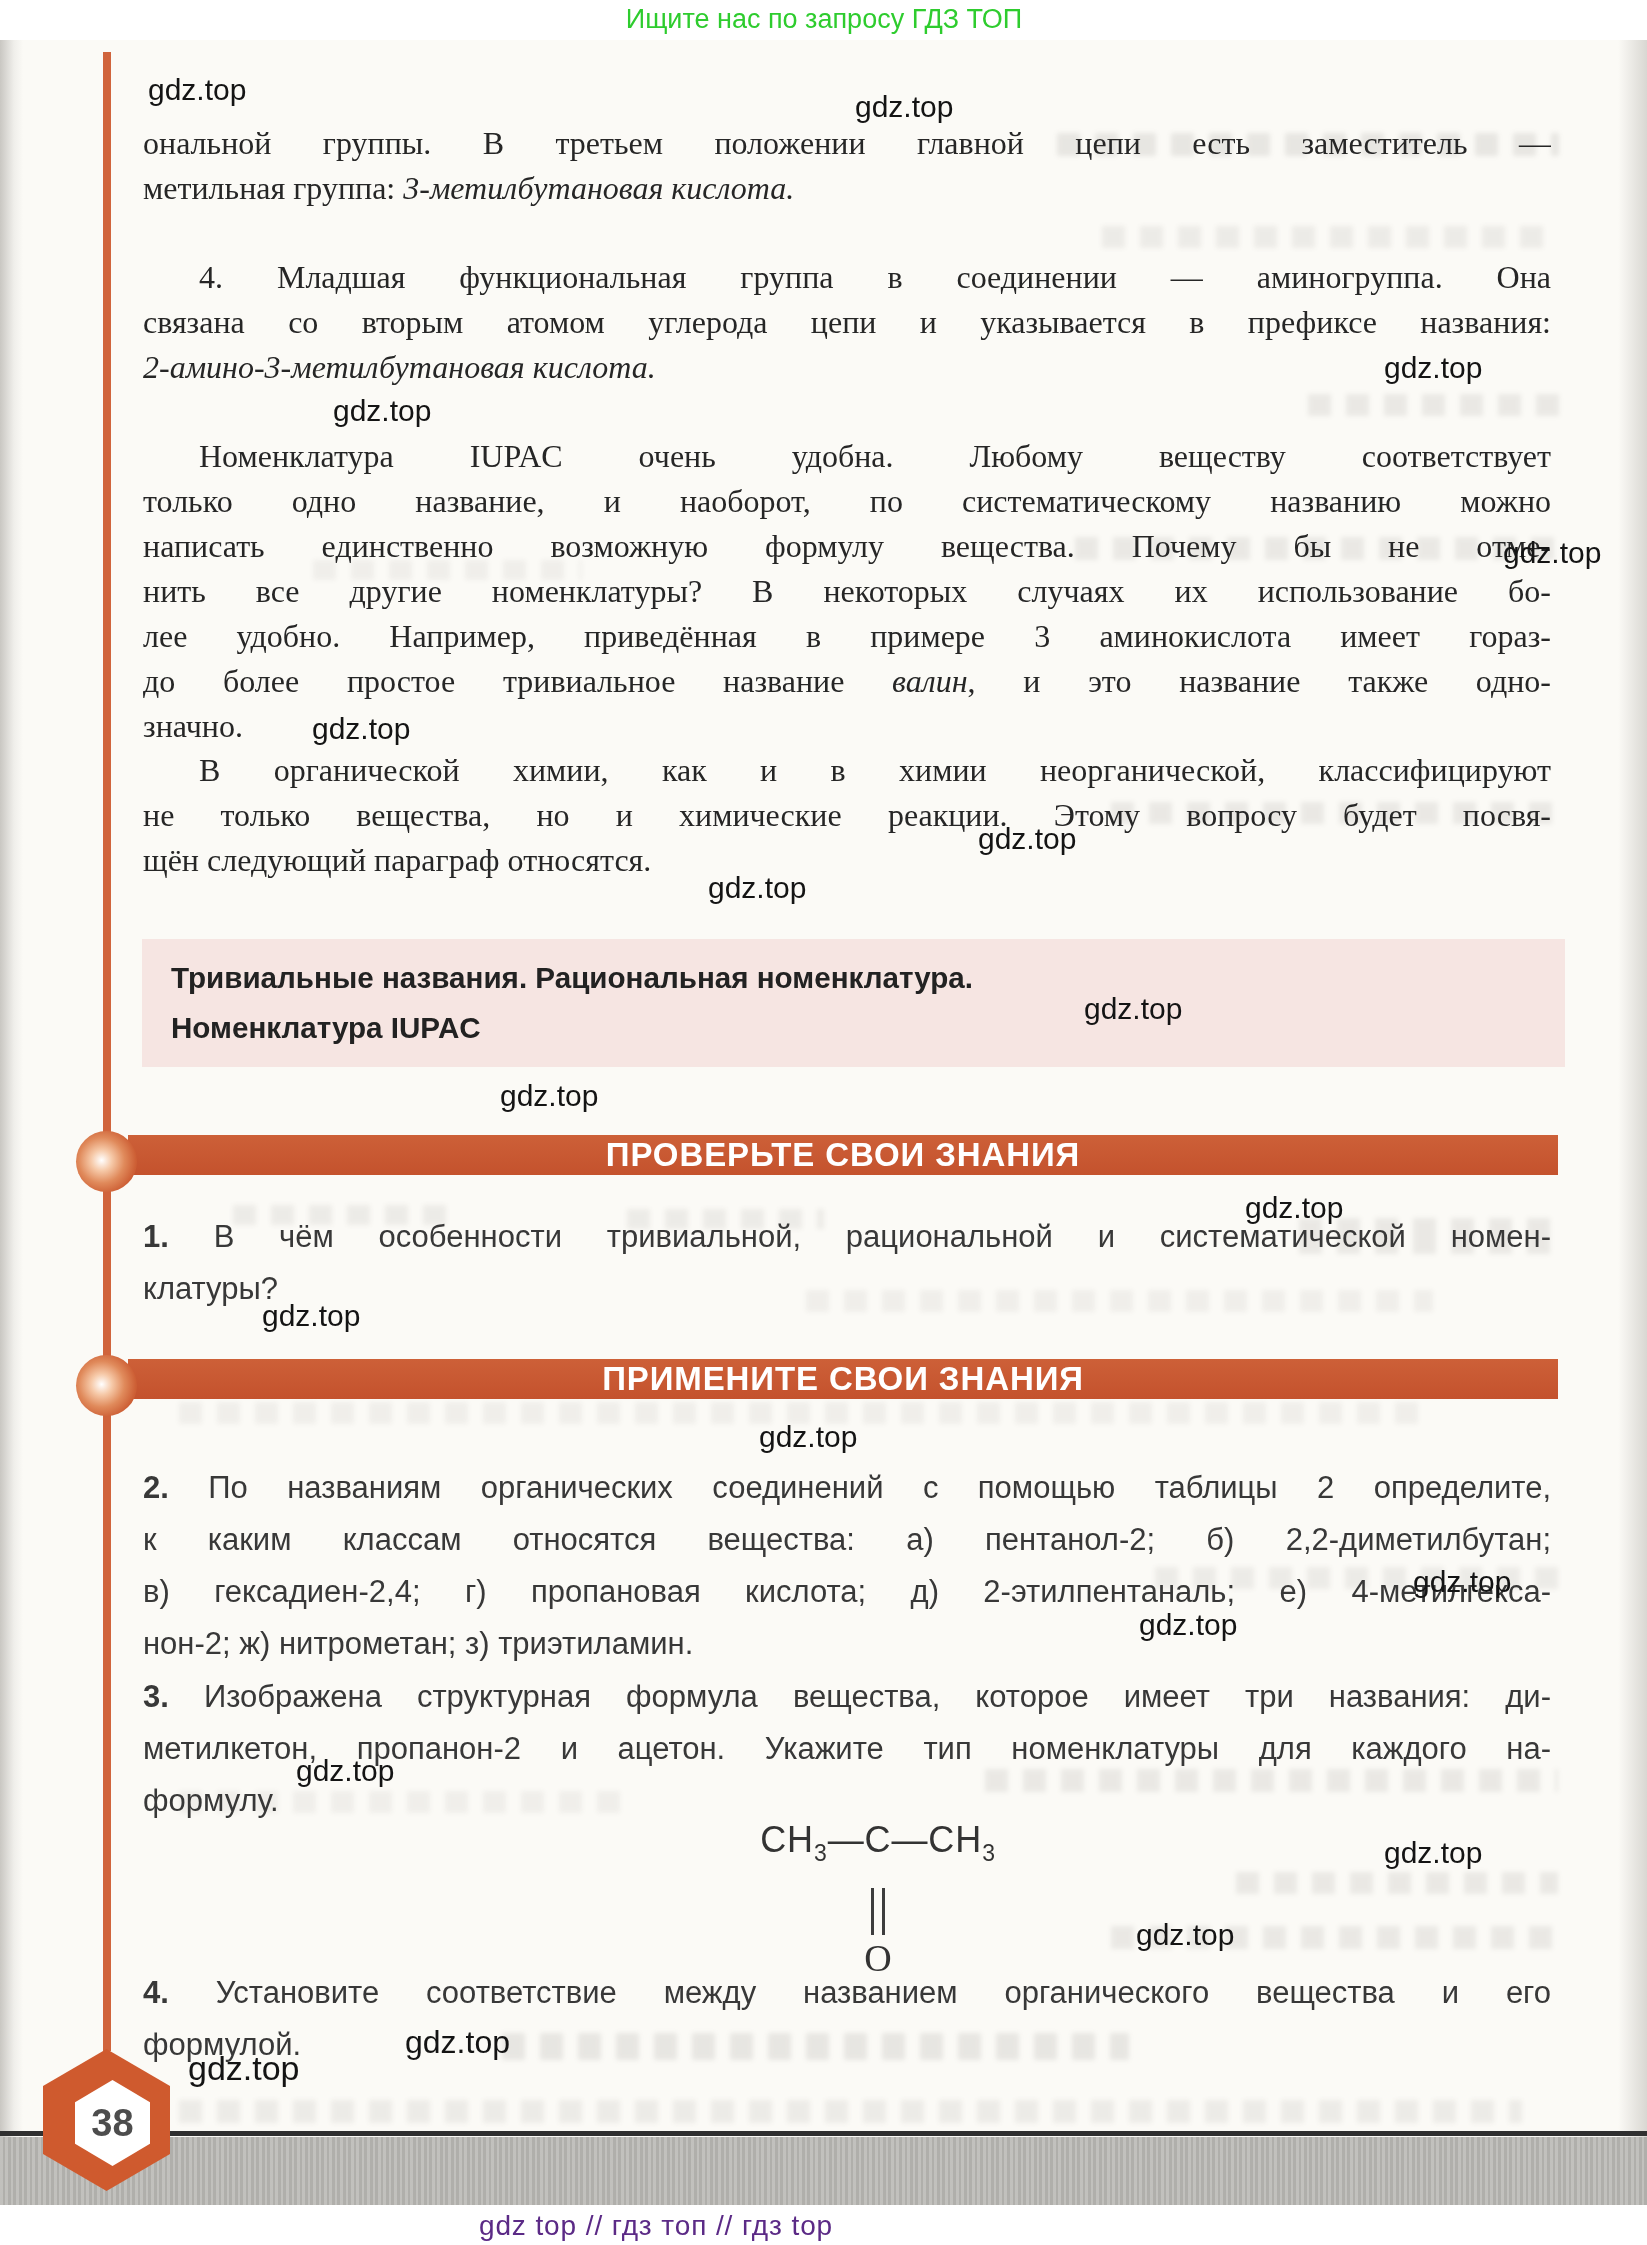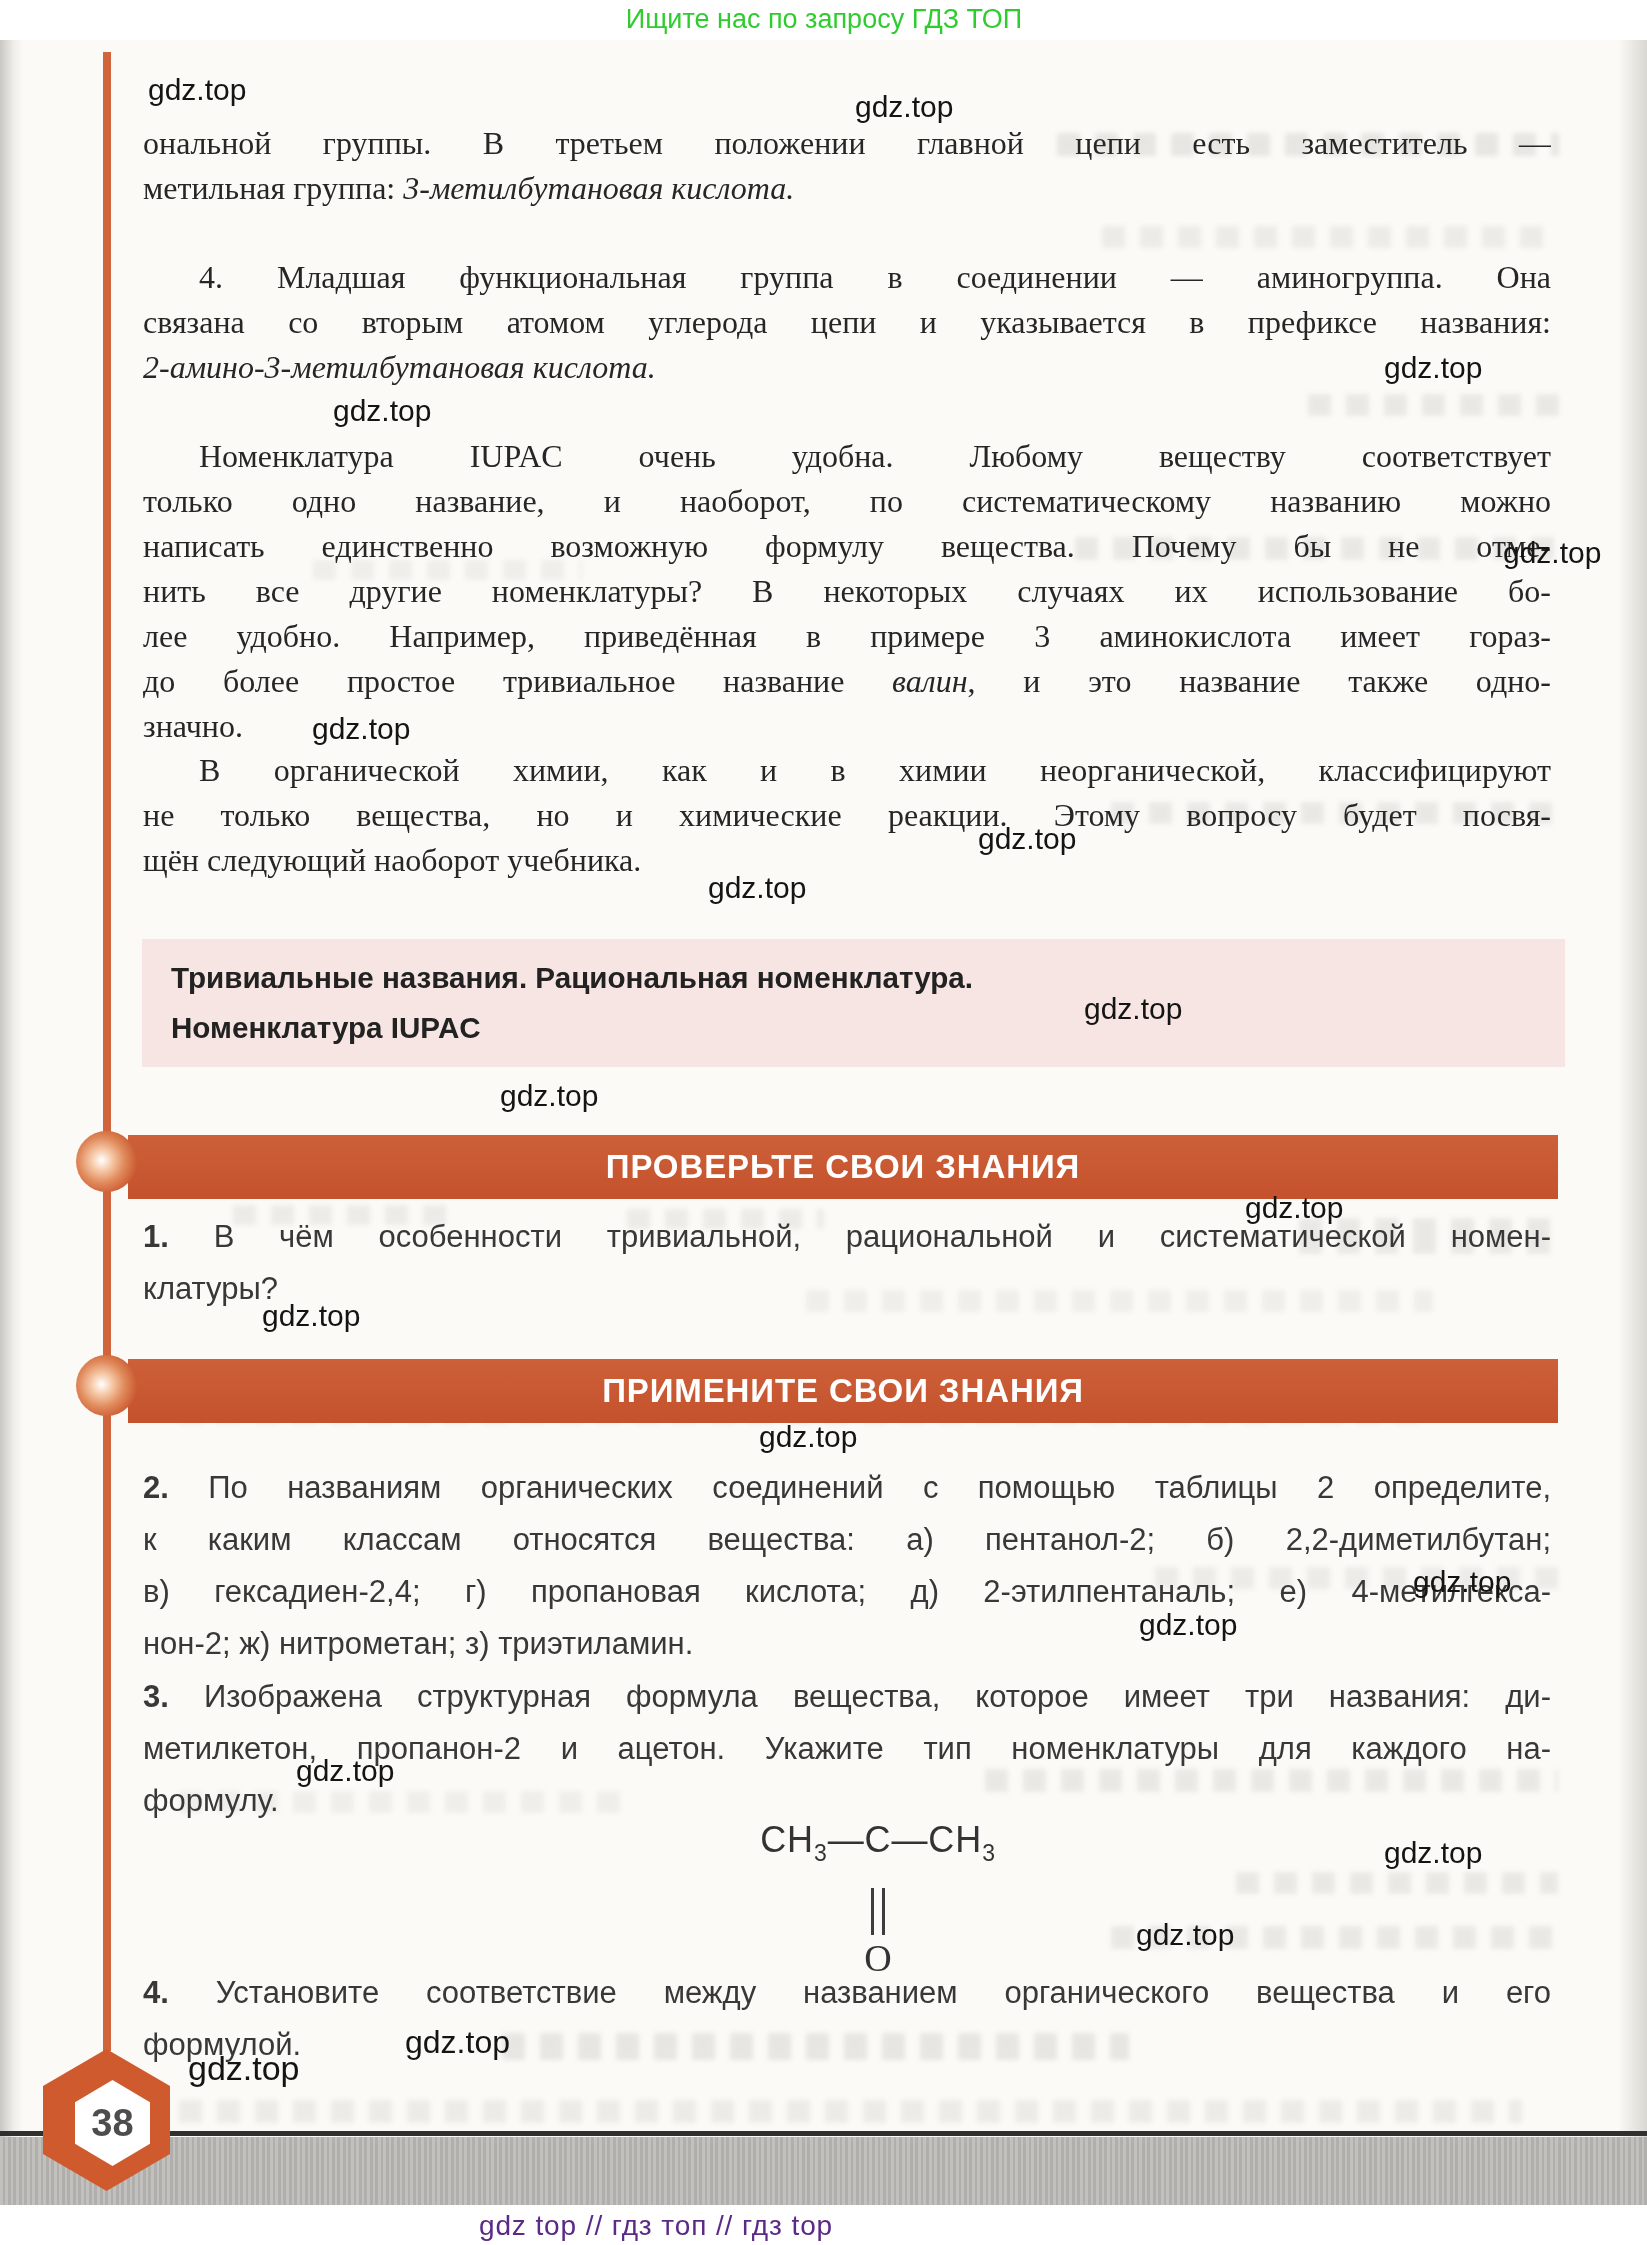--- a/index.html
+++ b/index.html
@@ -28,21 +28,21 @@
   .question{position:absolute;left:143px;width:1408px;font-size:31px;color:#383838;z-index:5;}
   .question .line{height:52px;line-height:52px;text-align:justify;text-align-last:justify;overflow:hidden;}
   .question .line.last{text-align-last:left;}
   
   #secbox{position:absolute;left:142px;top:939px;width:1423px;height:128px;background:#f6e5e2;
           z-index:4;padding:0;}
   #secbox .bxline{position:absolute;left:29px;font-size:29.6px;font-weight:700;color:#222;
           white-space:nowrap;}
   
   #rail{position:absolute;left:103px;top:52px;width:8px;height:1999px;background:#d0643c;z-index:6;}
-  .banner{position:absolute;left:128px;width:1430px;height:64px;z-index:7;
+  .banner{position:absolute;left:128px;width:1430px;height:40px;z-index:7;
           background:linear-gradient(180deg,#cd6038,#c4522d);
           display:flex;align-items:center;justify-content:center;}
   .banner .btxt{color:#ffffff;font-weight:700;font-size:33px;letter-spacing:0.9px;}
   .sphere{position:absolute;left:76px;width:61px;height:61px;border-radius:50%;z-index:8;
           background:radial-gradient(circle at 42% 48%, #ffffff 0%, #f6c9a8 22%, #e08a5b 48%, #cd5f35 72%, #c05028 100%);}
   
   #formula{position:absolute;left:708px;top:1816px;width:340px;text-align:center;z-index:5;
            color:#333;}
   #formula .frow{font-size:36px;line-height:47px;letter-spacing:0.9px;white-space:nowrap;}
   #formula sub{font-size:23px;vertical-align:-9px;}
@@ -115,21 +115,21 @@
       <div class="line"><span>только одно название, и наоборот, по систематическому названию можно</span></div>
       <div class="line"><span>написать единственно возможную формулу вещества. Почему бы не отме-</span></div>
       <div class="line"><span>нить все другие номенклатуры? В некоторых случаях их использование бо-</span></div>
       <div class="line"><span>лее удобно. Например, приведённая в примере 3 аминокислота имеет гораз-</span></div>
       <div class="line"><span>до более простое тривиальное название </span><span class="em">валин</span><span>, и это название также одно-</span></div>
       <div class="line last"><span>значно.</span></div>
     </div>
   <div class="para" style="top:748px">
       <div class="line first"><span>В органической химии, как и в химии неорганической, классифицируют</span></div>
       <div class="line"><span>не только вещества, но и химические реакции. Этому вопросу будет посвя-</span></div>
-      <div class="line last"><span>щён следующий наоборот учебника.</span></div>
+      <div class="line last"><span>щён следующий параграф относятся.</span></div>
     </div>
 
   <div id="secbox">
     <div class="bxline" style="top:21.5px">Тривиальные названия. Рациональная номенклатура.</div>
     <div class="bxline" style="top:72px">Номенклатура IUPAC</div>
   </div>
 
   <div class="sphere" style="top:1131px"></div>
   <div class="banner" style="top:1135px">
     <span class="btxt">ПРОВЕРЬТЕ СВОИ ЗНАНИЯ</span>

